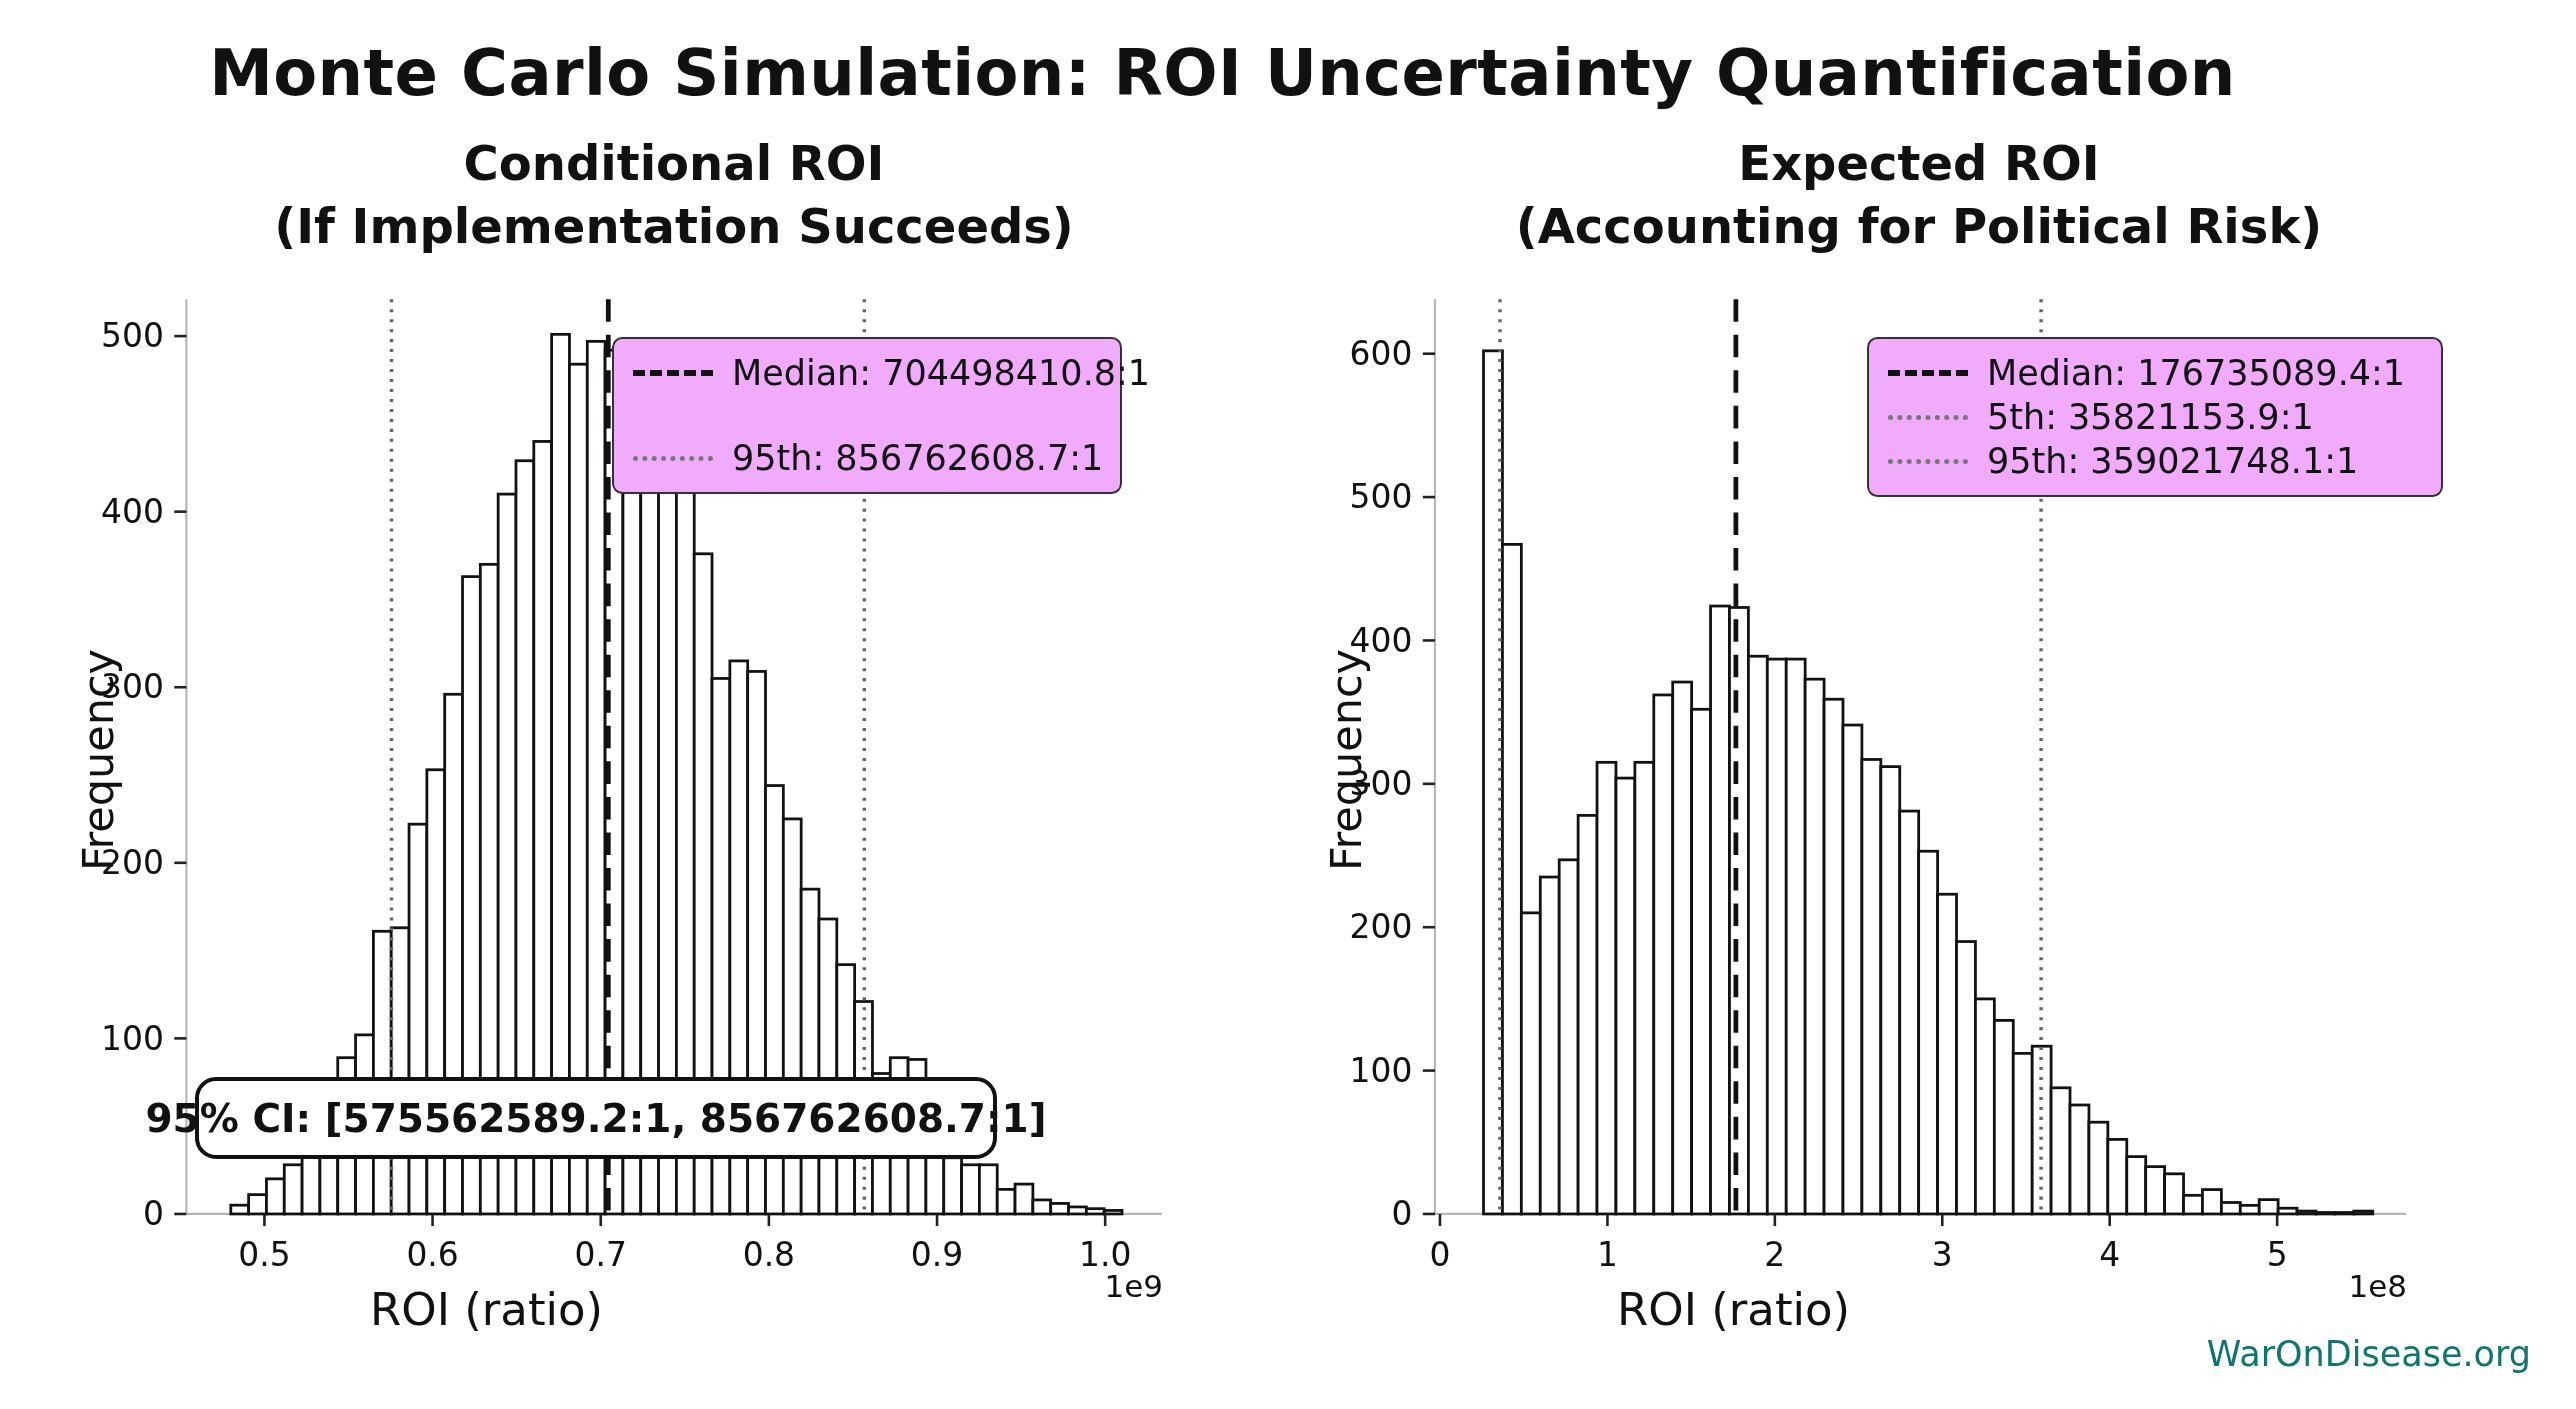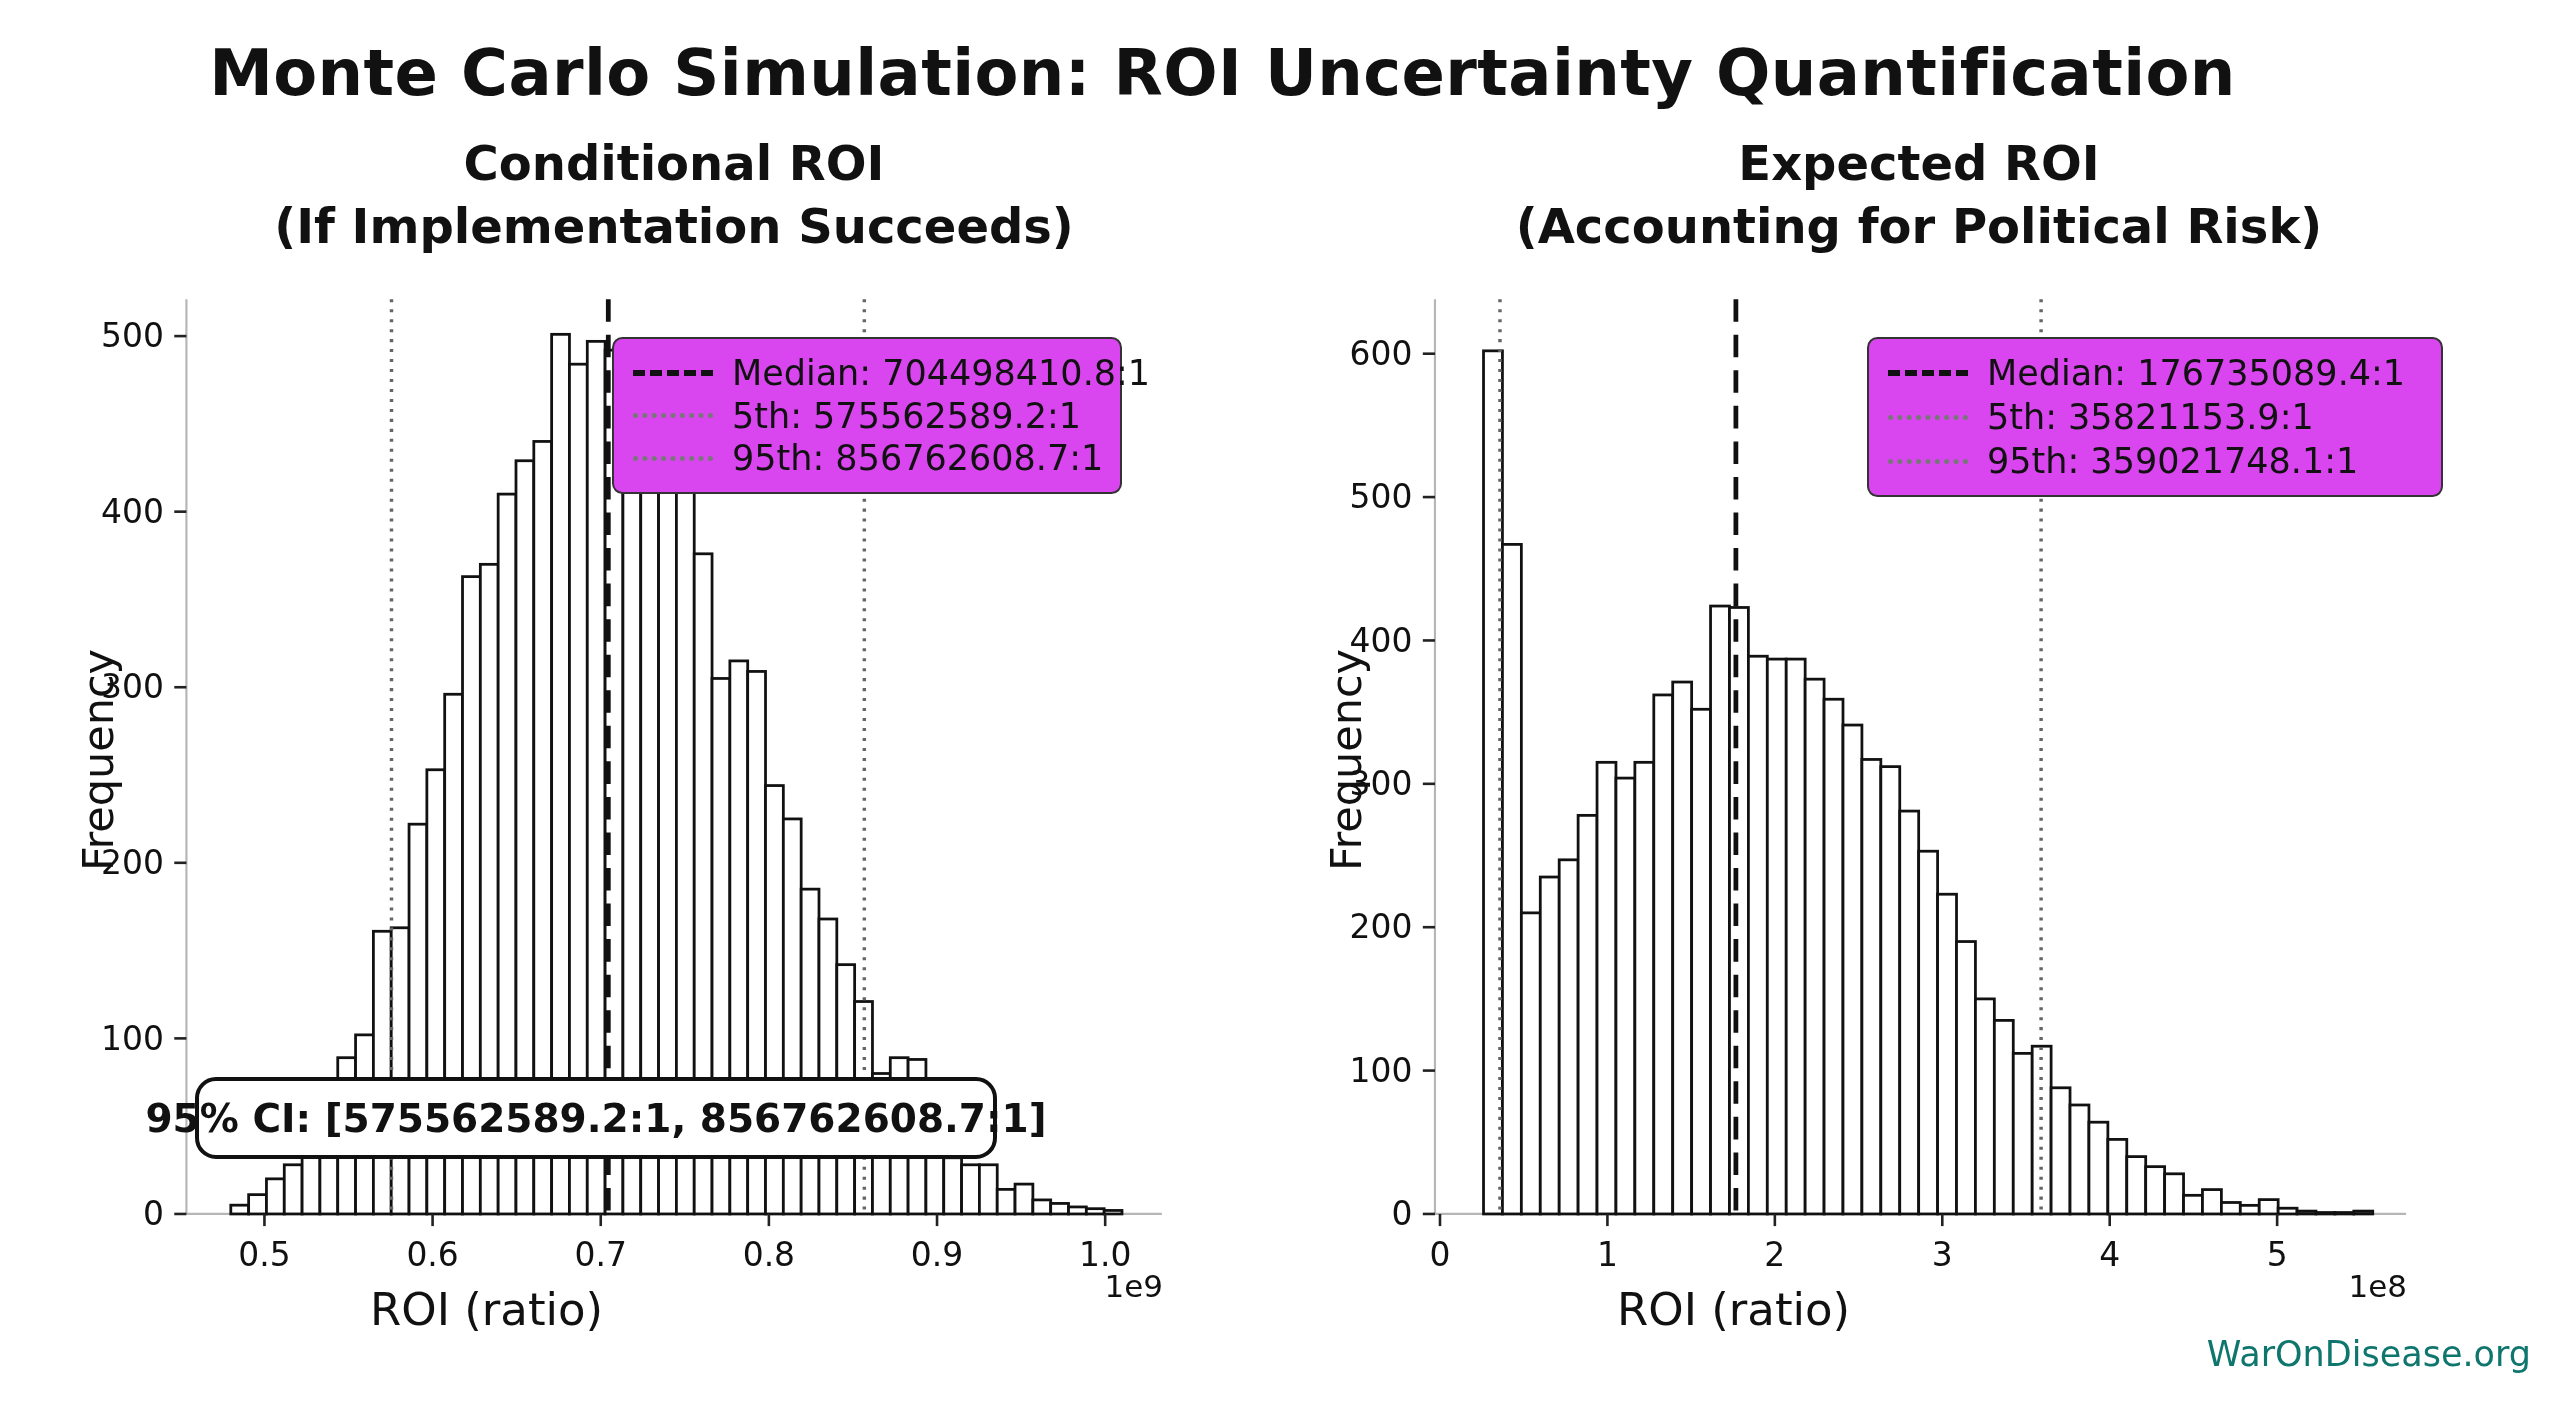--- a/index.html
+++ b/index.html
@@ -25,21 +25,21 @@
   .xlabel.xl-right { left: 1617px; top: 1283px; }
 
   .offset-label { position: absolute; width: 121px; text-align: right; font-size: 31px; }
   .offset-label.ol-left  { left: 1042px; top: 1268px; }
   .offset-label.ol-right { left: 2286px; top: 1268px; }
 
   #plots { position: absolute; left: 0; top: 0; }
   #plots text { font-family: "DejaVu Sans", "Liberation Sans", sans-serif; fill: #111; }
   #plots text.tick-lab { font-size: 38px; }
 
-  .legend { position: absolute; background: #d946ef; border: 2.6px solid #333; border-radius: 10.4px;
+  .legend { position: absolute; background: #f0abfc; border: 2.6px solid #333; border-radius: 10.4px;
             box-sizing: border-box; padding: 14px 19px; display: flex; flex-direction: column;
             justify-content: space-between; z-index: 4; }
   .legend.lg-left  { left: 612px;  top: 337px; width: 510px; height: 157px; }
   .legend.lg-right { left: 1867px; top: 337px; width: 576px; height: 160px; }
   .legend-row { display: flex; align-items: center; gap: 19px; }
   .legend-sample { width: 80px; height: 0; flex: 0 0 auto; }
   .sample-dash   { border-top: 6px dashed #111; }
   .sample-dotted { border-top: 5.2px dotted #777; }
   .legend-label { font-size: 35px; white-space: nowrap; }
 
@@ -236,24 +236,20 @@
   <div class="offset-label ol-left">1e9</div>
   <div class="offset-label ol-right">1e8</div>
 
   <div class="legend lg-left">
     <div class="legend-row">
       <span class="legend-sample sample-dash"></span>
       <span class="legend-label">Median: 704498410.8:1</span>
     </div>
     <div class="legend-row">
       <span class="legend-sample sample-dotted"></span>
-      <span class="legend-label">5th: 575562589.2:1</span>
-    </div>
-    <div class="legend-row">
-      <span class="legend-sample sample-dotted"></span>
       <span class="legend-label">95th: 856762608.7:1</span>
     </div>
   </div>
 
   <div class="legend lg-right">
     <div class="legend-row">
       <span class="legend-sample sample-dash"></span>
       <span class="legend-label">Median: 176735089.4:1</span>
     </div>
     <div class="legend-row">

